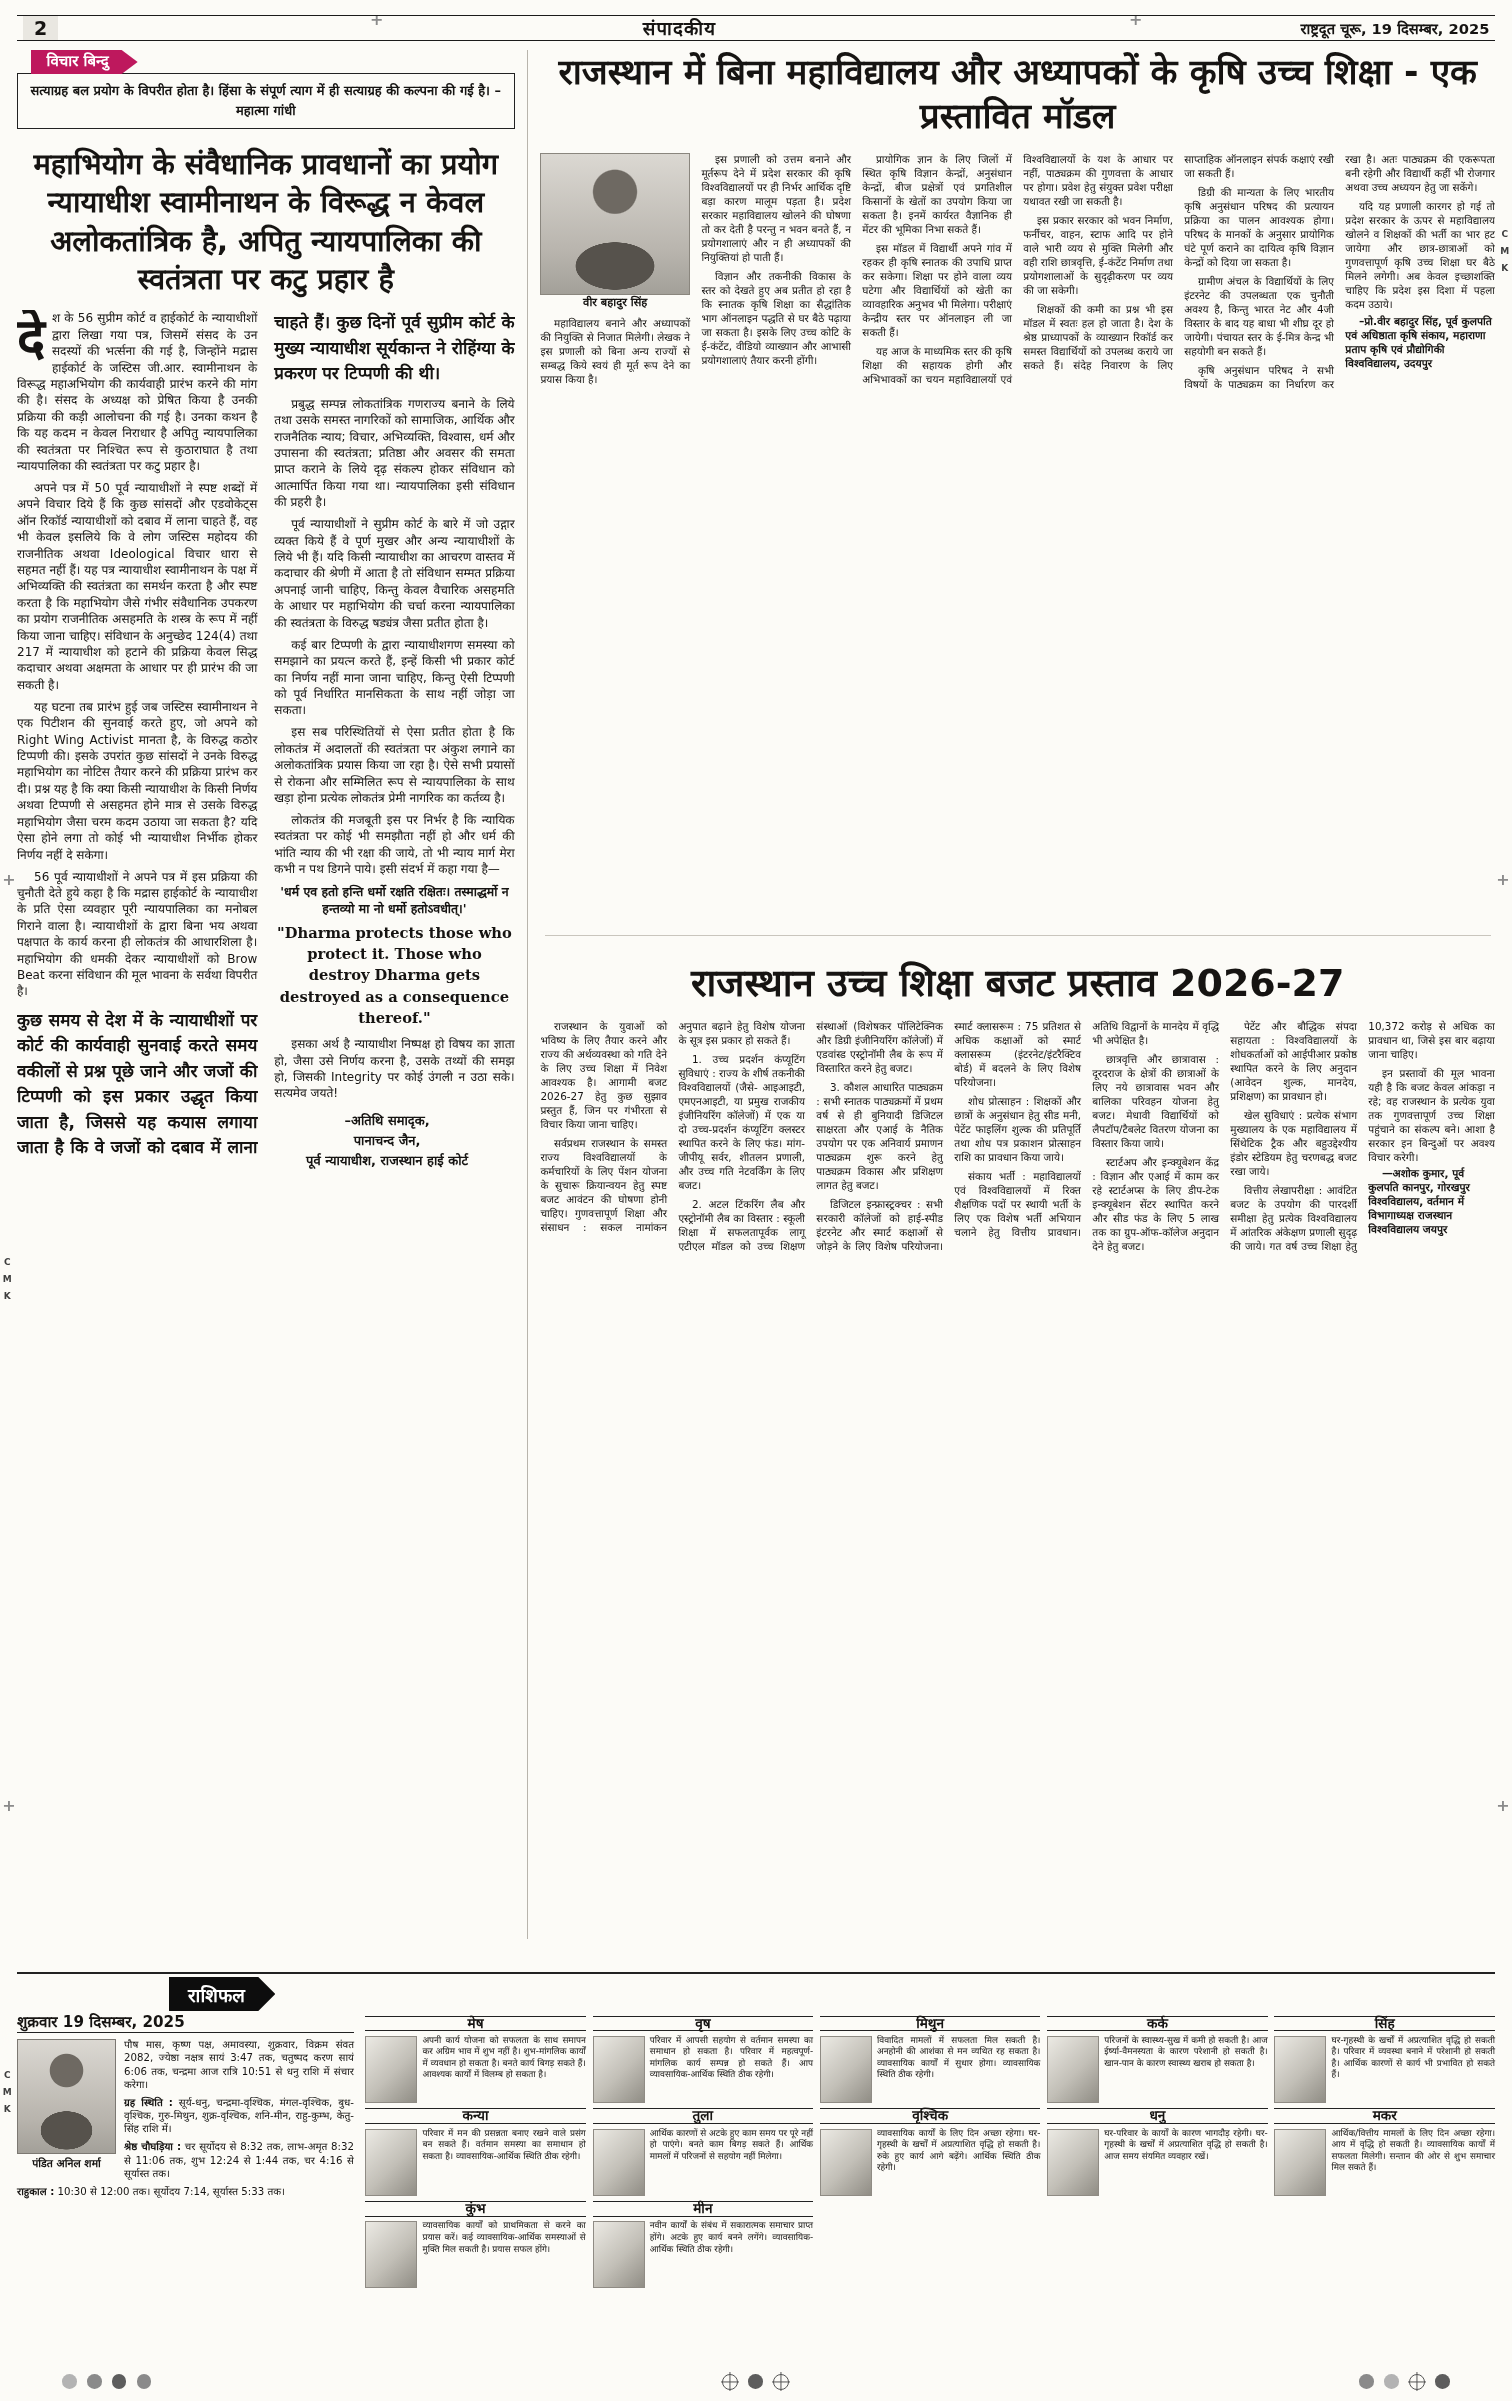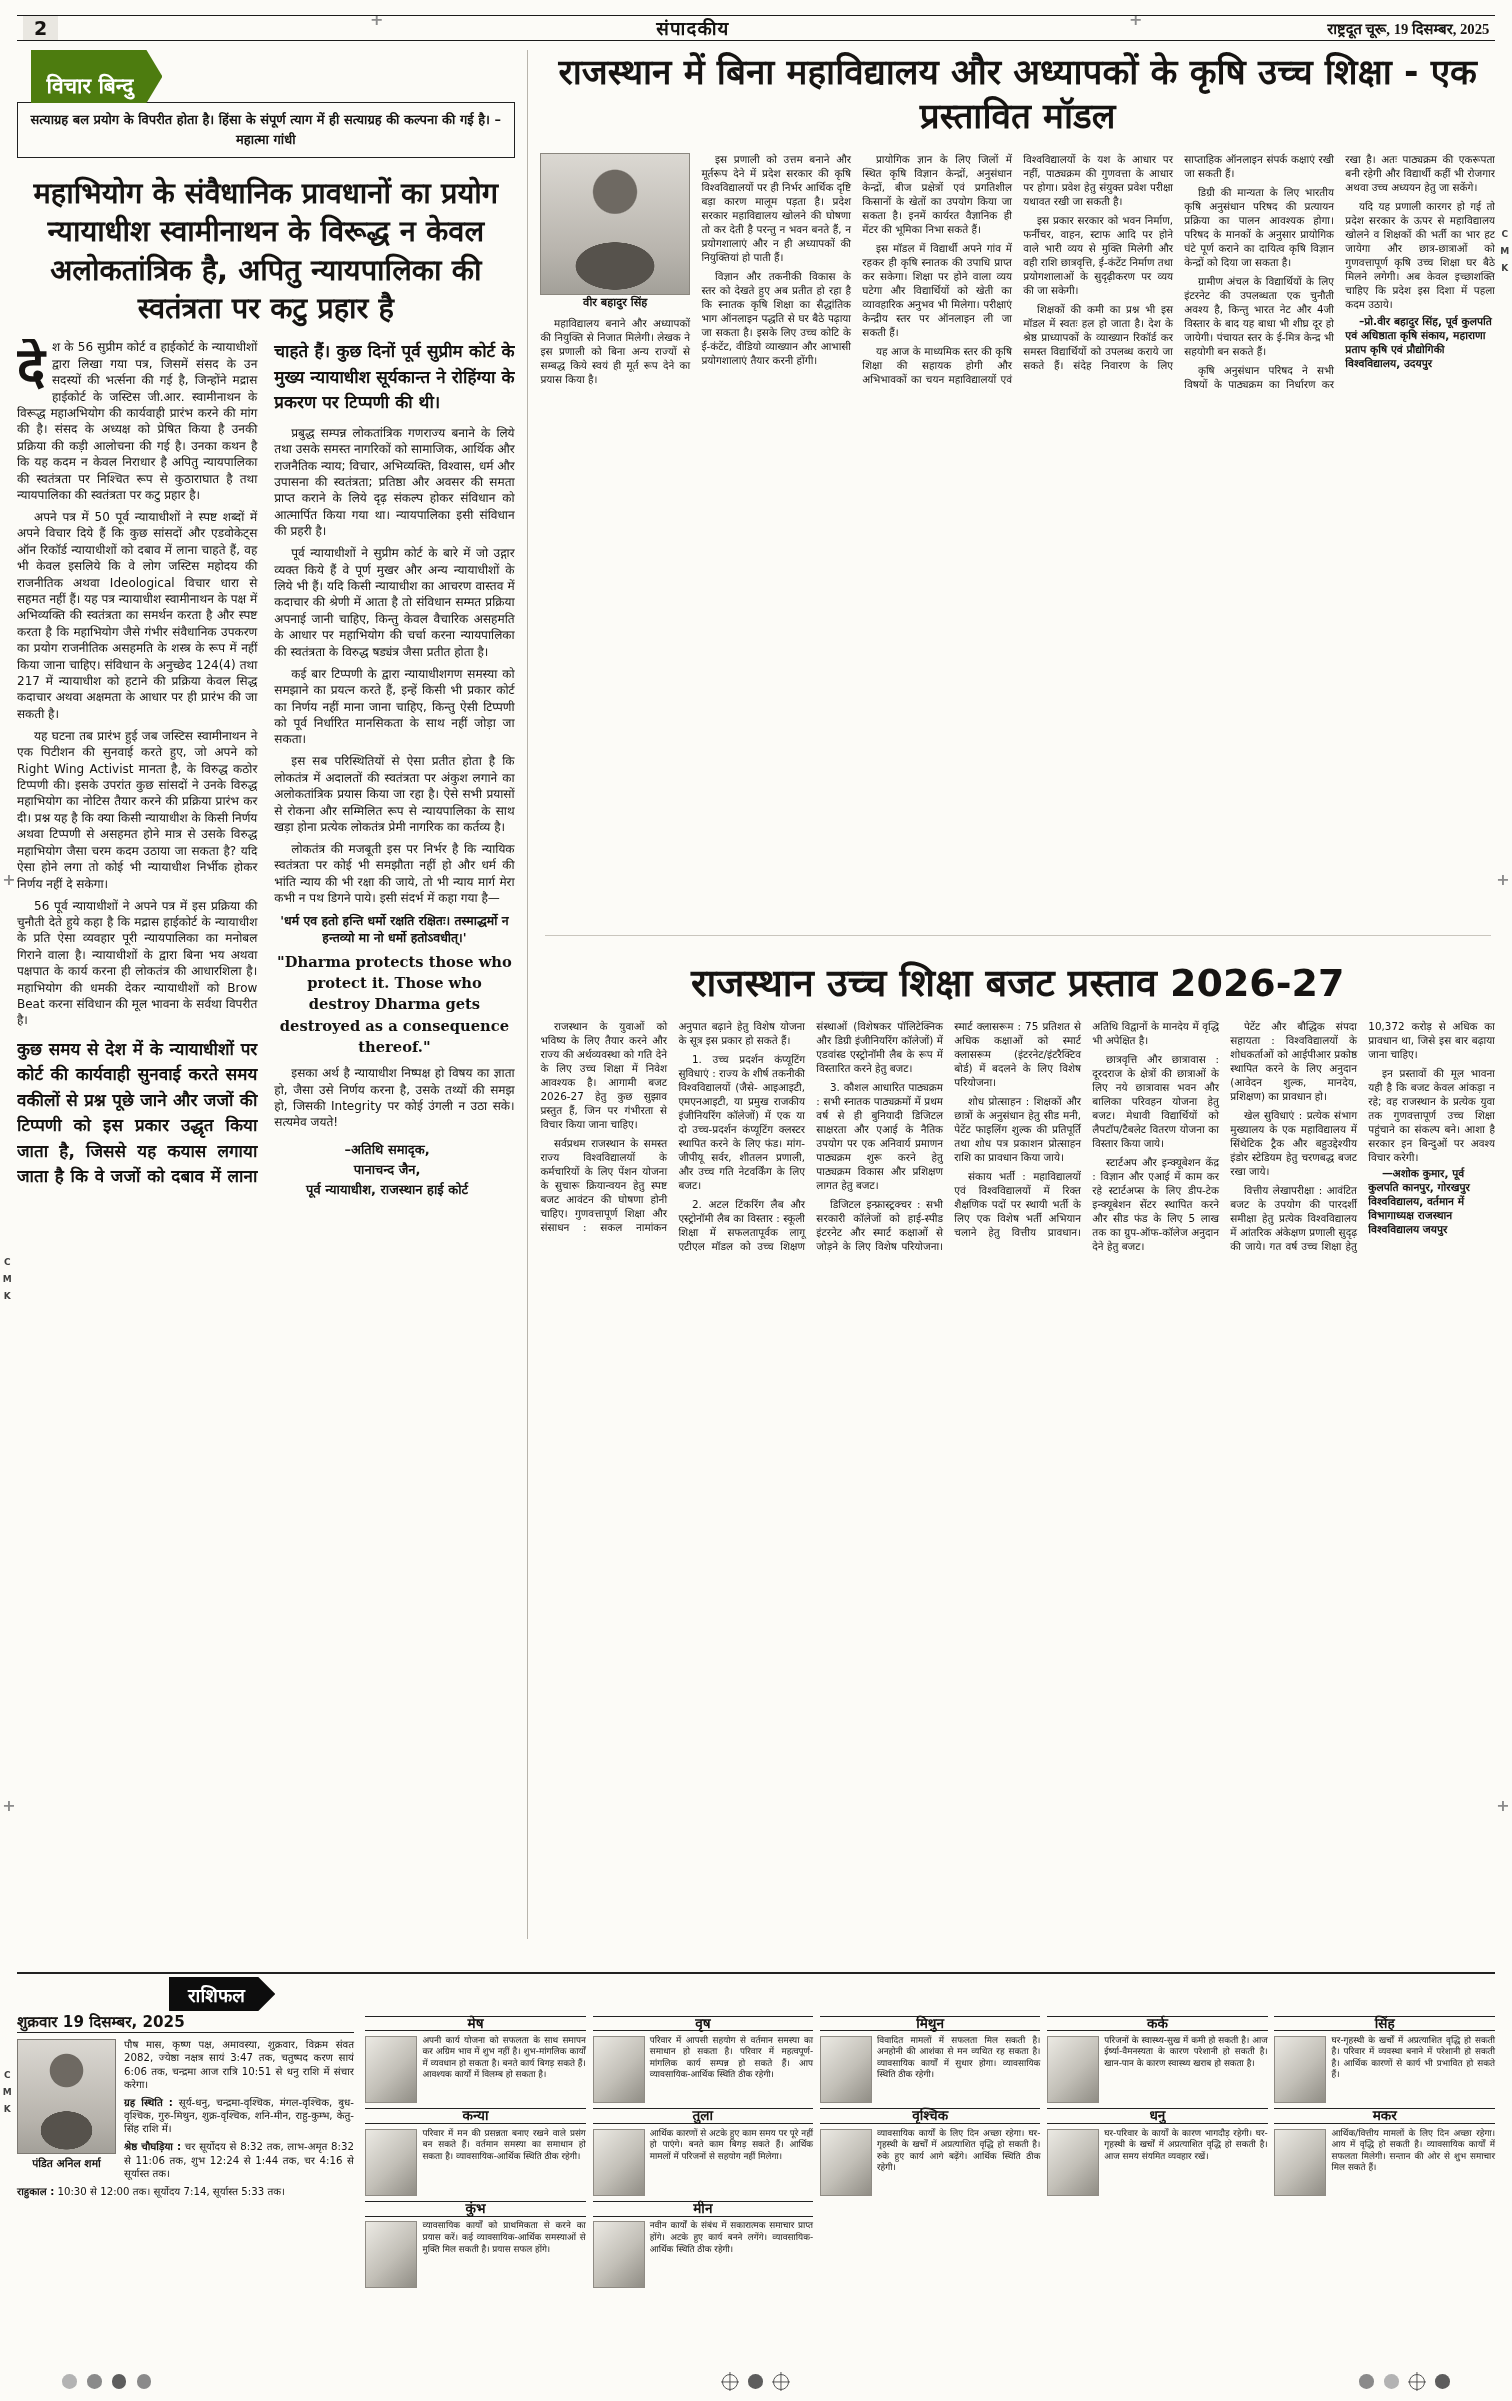--- a/index.html
+++ b/index.html
@@ -10,29 +10,29 @@
     font-family:"DejaVu Sans","Liberation Sans",sans-serif;
   }
   
   .masthead {
     position:absolute; top:14.7px; left:17px; right:17px; height:26px;
     border-top:1.7px solid #1b1b1b; border-bottom:0.6px solid #1b1b1b;
     display:flex; align-items:center; justify-content:space-between; padding:0 5.6px;
   }
   .pagenum { font-size:19px; font-weight:bold; background:#e9e7e1; padding:1.1px 11.3px; }
   .section-title { font-size:18.6px; font-weight:bold; letter-spacing:1.1px; }
-  .masthead-date { font-size:14.7px; font-weight:bold;font-family:Liberation Serif, serif; }
+  .masthead-date { font-size:14.7px; font-weight:bold; }
   
   .content { position:absolute; top:50px; left:17px; width:1478px; display:flex; }
   .left-col { width:511px; flex:none; padding-right:12.4px; border-right:0.6px solid #b8b4ac; }
   .right-col { flex:1; min-width:0; padding-left:12.4px; }
   
   .vichar-tab {
-    display:inline-block; background:#4d7c0f; color:#fff; font-size:21px; font-weight:bold;
-    padding:21px 29px 4px 16px; margin-left:13.6px;
+    display:inline-block; background:#be185d; color:#fff; font-size:15px; font-weight:bold;
+    padding:0 29px 4px 16px; margin-left:13.6px;
     clip-path:polygon(0 0, calc(100% - 16px) 0, 100% 50%, calc(100% - 16px) 100%, 0 100%);
   }
   .vichar-quote {
     border:1.1px solid #222; margin-top:-1.1px; padding:6.8px 12.4px;
     font-size:13px; font-weight:bold; text-align:center; line-height:1.55;
   }
   
   .edit-headline { margin:16px 2.3px 11.3px; font-size:29px; line-height:1.33; font-weight:bold; text-align:center; }
   .edit-body {
     height:1372px; column-count:2; column-gap:17px; column-fill:balance;

